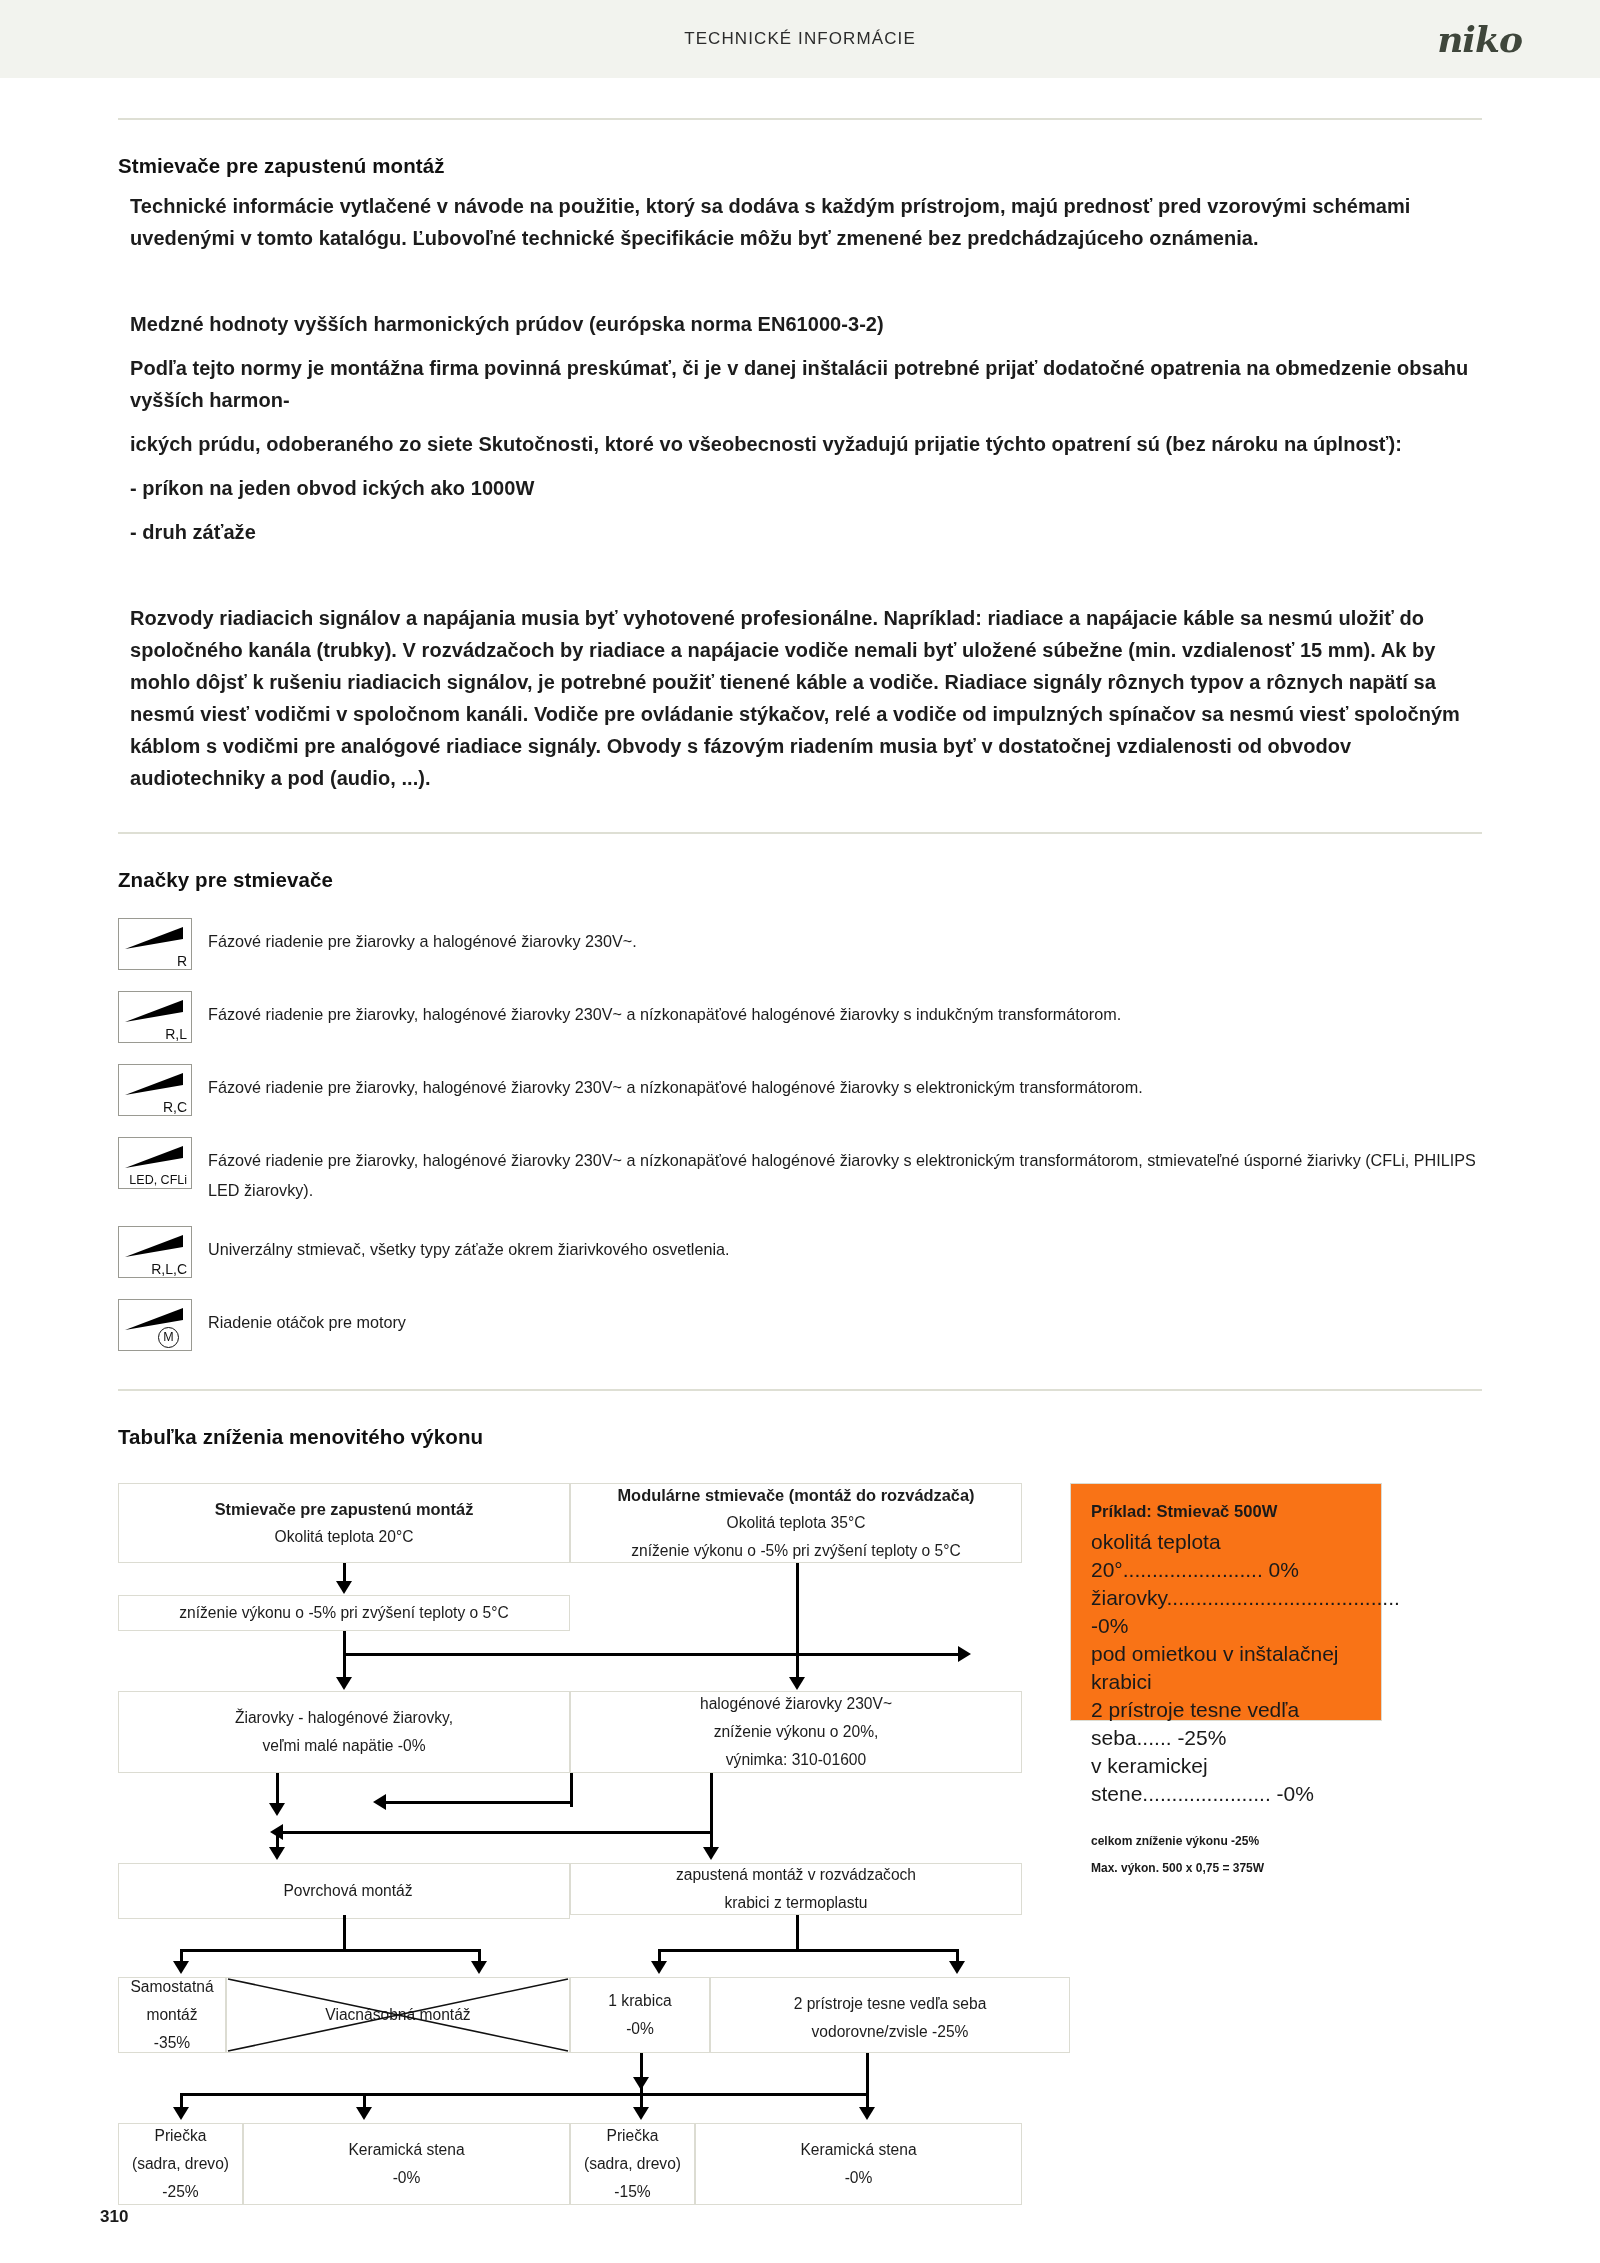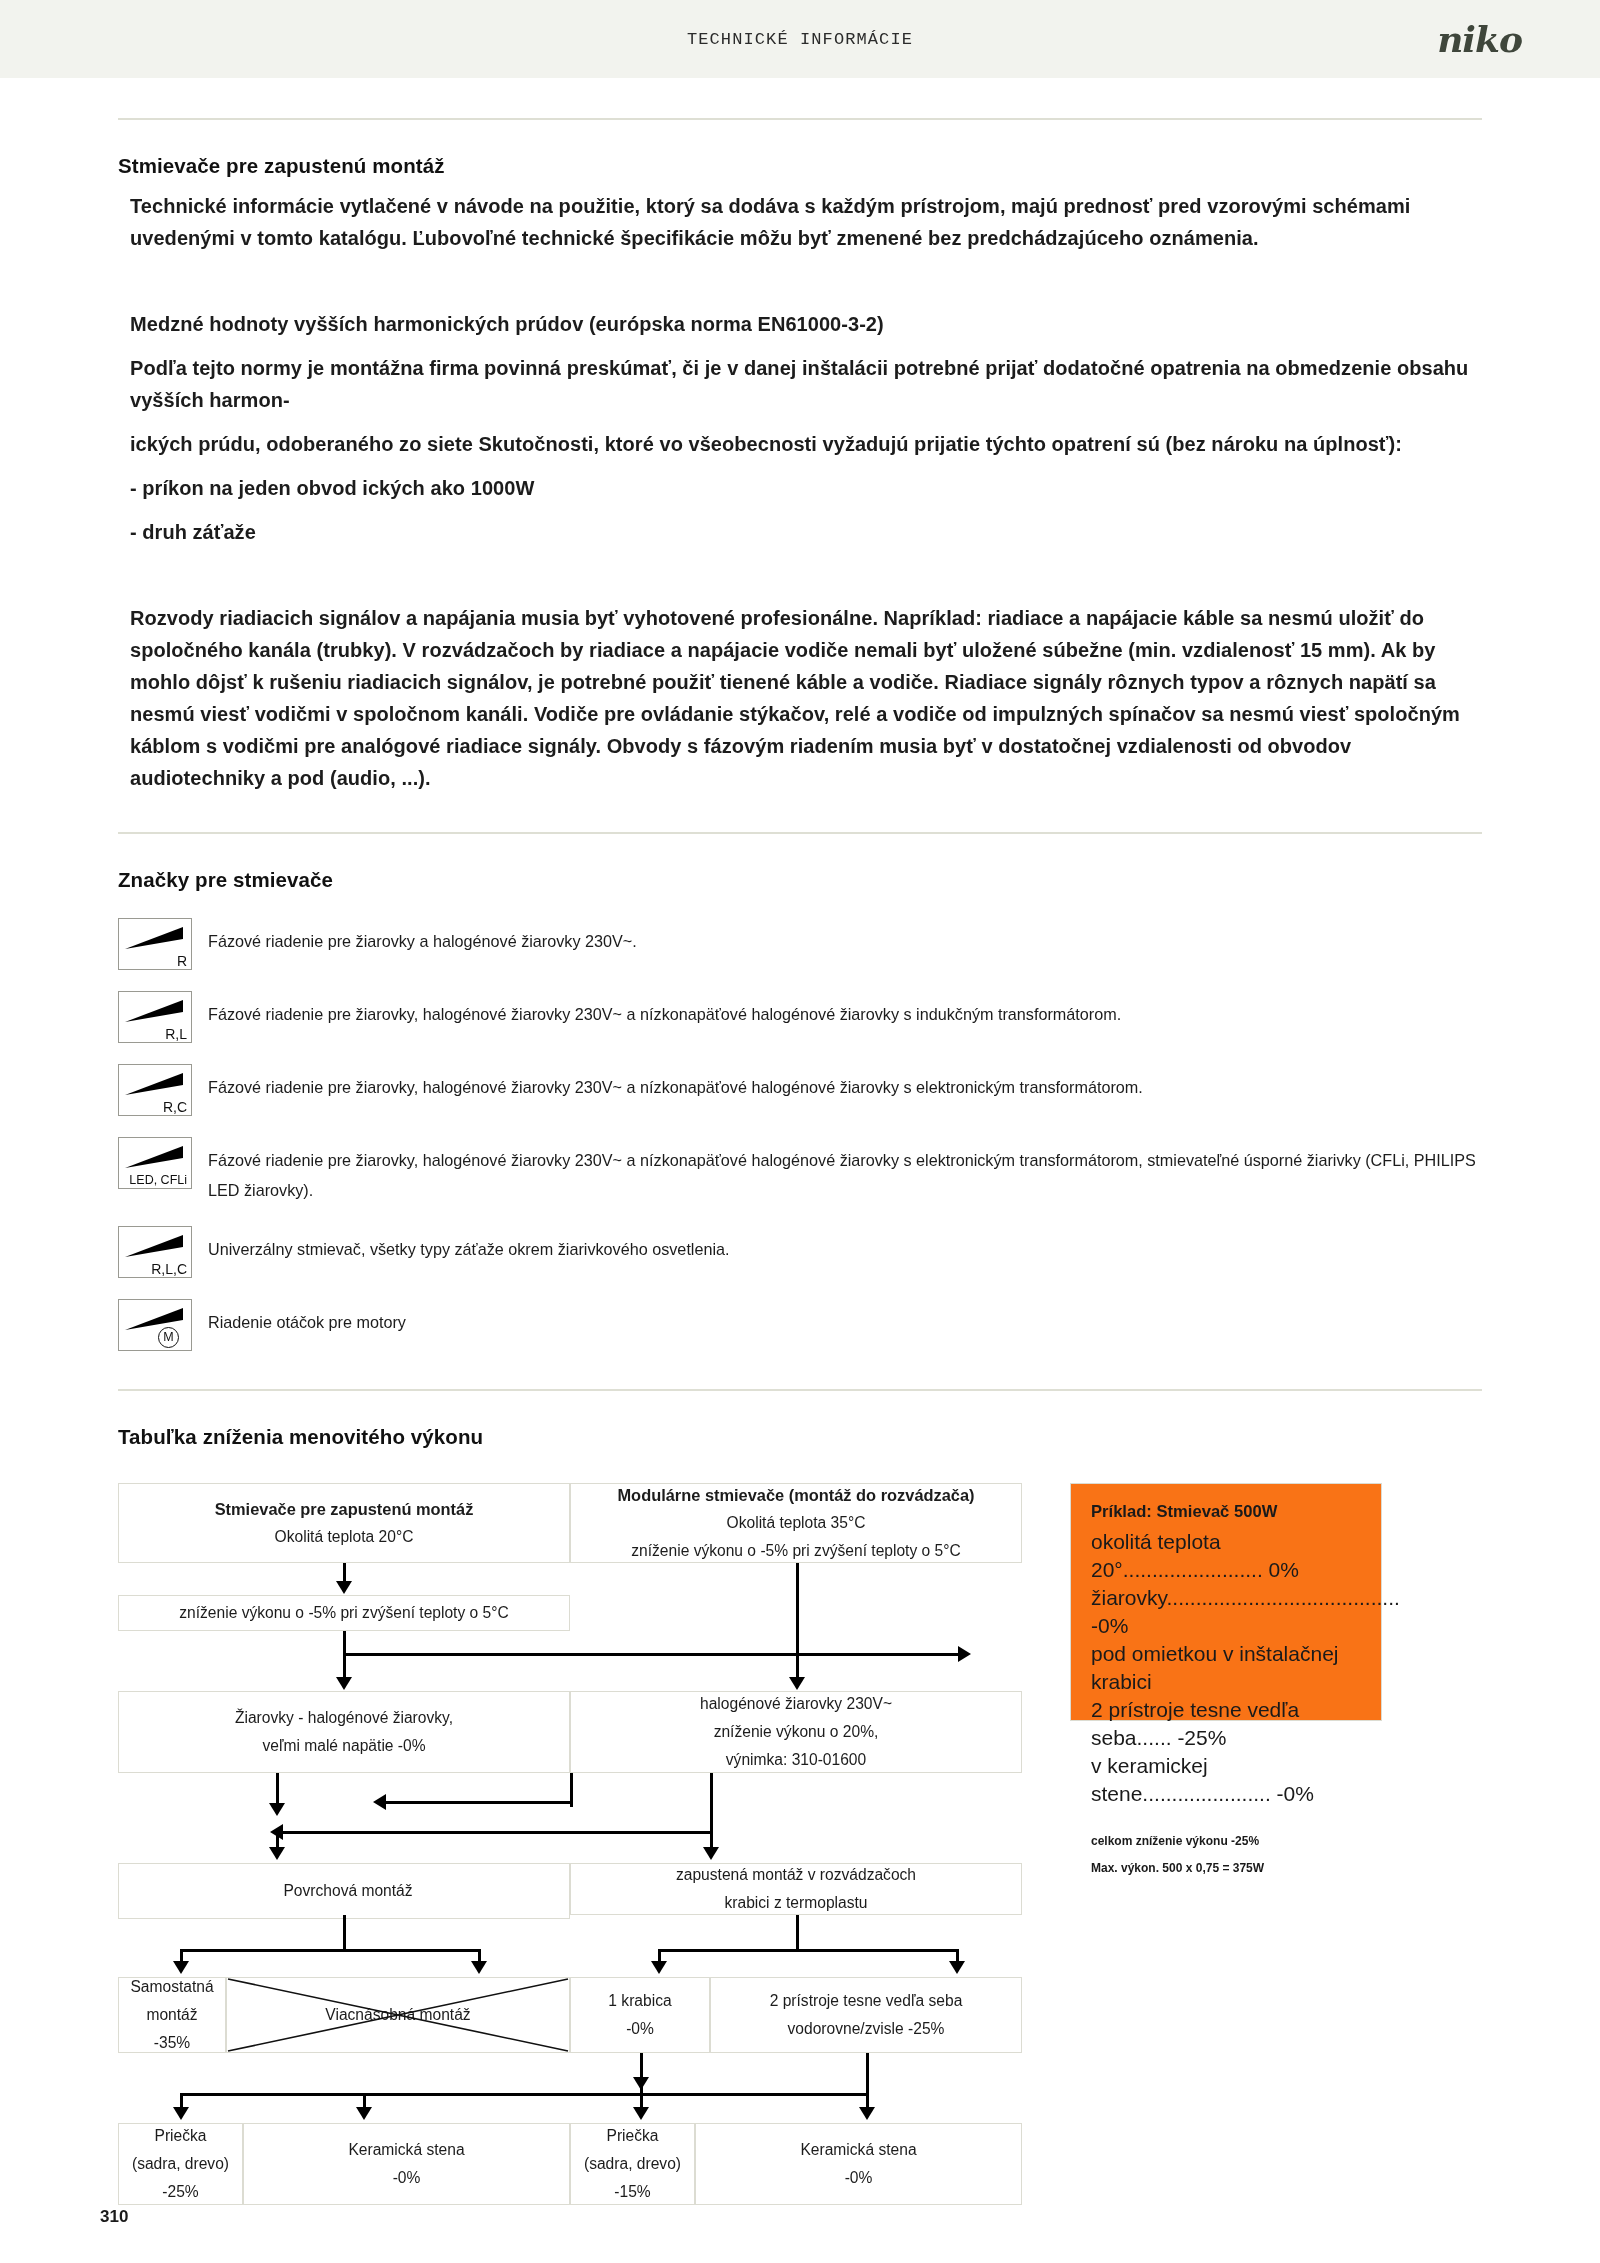--- a/index.html
+++ b/index.html
@@ -14,21 +14,21 @@
   }
 
   
   .page-header{
     position:absolute; left:0; top:0; width:1600px; height:78px;
     background:#f2f3ee;
     display:flex; align-items:center; justify-content:center;
   }
   .header-title{
     font-size:17px; letter-spacing:1.1px; color:#2b2b2b;
-    font-family:Liberation Mono, monospace;
+    font-family:Liberation Sans, sans-serif;
   }
   .brand-logo{
     position:absolute; right:78px; top:50%; transform:translateY(-50%);
     font-family:"DejaVu Serif", serif;
     font-style:italic; font-weight:bold; font-size:36px;
     color:#3f463b; letter-spacing:-1px;
   }
 
   
   .content{ position:absolute; left:0; top:78px; width:1600px; }
@@ -312,21 +312,21 @@
       <svg class="xcross" style="left:108px; top:504px;" width="344" height="76">
         <line x1="2" y1="2" x2="342" y2="74"></line>
         <line x1="342" y1="2" x2="2" y2="74"></line>
       </svg>
 
       <div class="fbox" style="left:452px; top:504px; width:140px; height:76px;">
         <div>1 krabica</div>
         <div>-0%</div>
       </div>
 
-      <div class="fbox" style="left:592px; top:504px; width:312px; height:76px;">
+      <div class="fbox" style="left:592px; top:504px; width:360px; height:76px;justify-content:flex-end;">
         <div>2 prístroje tesne vedľa seba</div>
         <div>vodorovne/zvisle -25%</div>
       </div>
 
       <div class="conn vline" style="left:522px; top:580px; height:42px;"></div>
       <div class="arrow-down" style="left:515px; top:604px;"></div>
       <div class="conn hline" style="left:62px; top:620px; width:463px;"></div>
       <div class="conn vline" style="left:62px; top:620px; height:18px;"></div>
       <div class="arrow-down" style="left:55px; top:634px;"></div>
       <div class="conn vline" style="left:245px; top:620px; height:18px;"></div>

